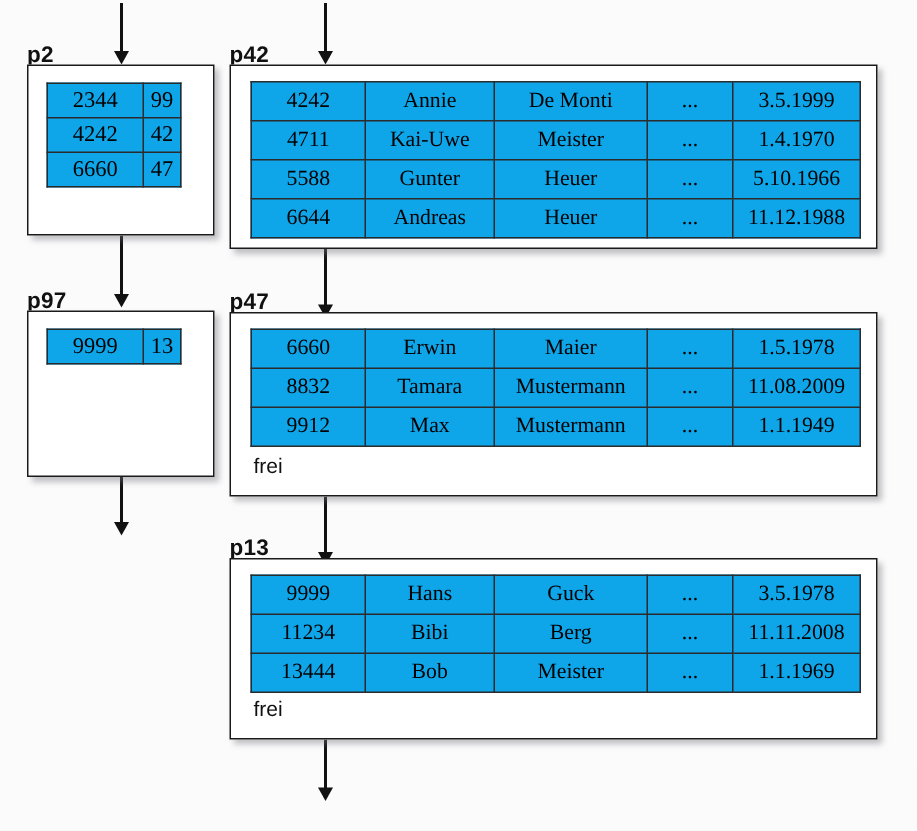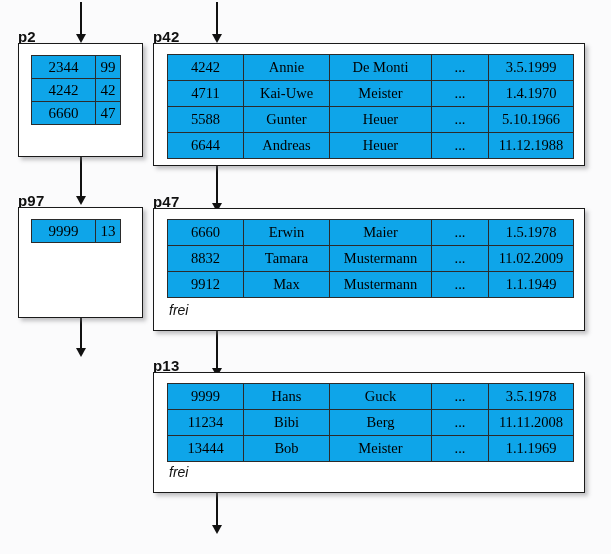--- a/index.html
+++ b/index.html
@@ -50,21 +50,20 @@
     height: 25px;
     vertical-align: middle;
     white-space: nowrap;
     overflow: hidden;
   }
   
   .tbl-index td { font-size: 15px; height: 22px; }
 
   .frei {
     position: absolute;
-    font-style: italic;
     font-size: 14px;
     color: #111111;
   }
 
   
   .arrow {
     position: absolute;
     width: 0;
   }
   .arrow .shaft {
@@ -223,21 +222,21 @@
           <td>Erwin</td>
           <td>Maier</td>
           <td>...</td>
           <td>1.5.1978</td>
         </tr>
         <tr>
           <td>8832</td>
           <td>Tamara</td>
           <td>Mustermann</td>
           <td>...</td>
-          <td>11.02.2009</td>
+          <td>11.08.2009</td>
         </tr>
         <tr>
           <td>9912</td>
           <td>Max</td>
           <td>Mustermann</td>
           <td>...</td>
           <td>1.1.1949</td>
         </tr>
       </tbody>
     </table>

